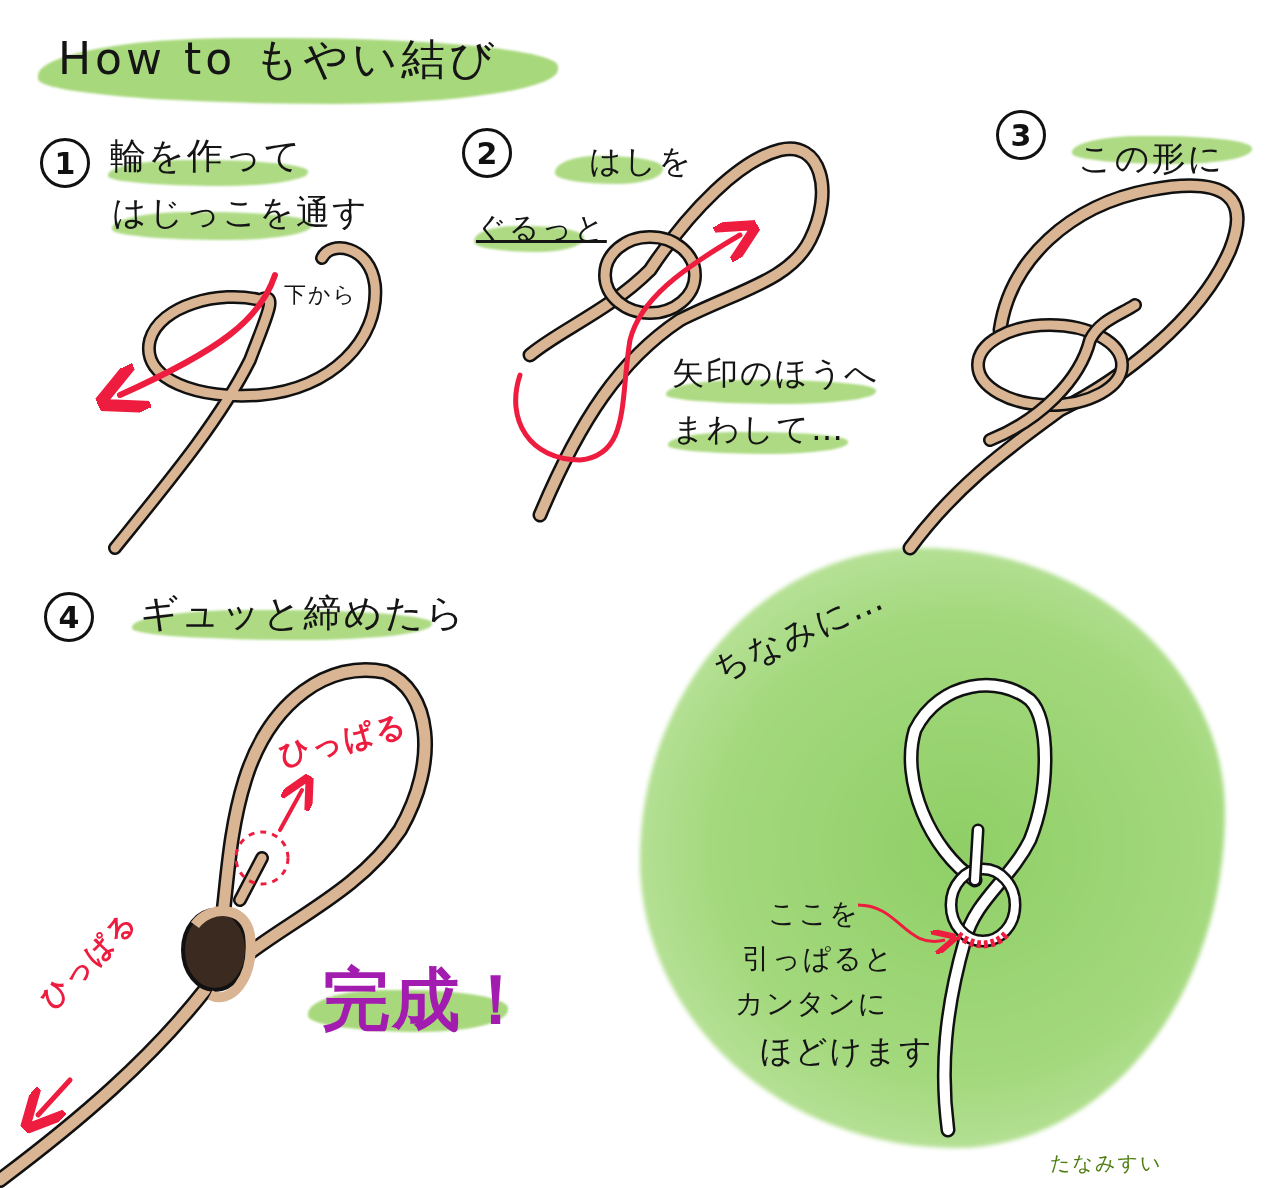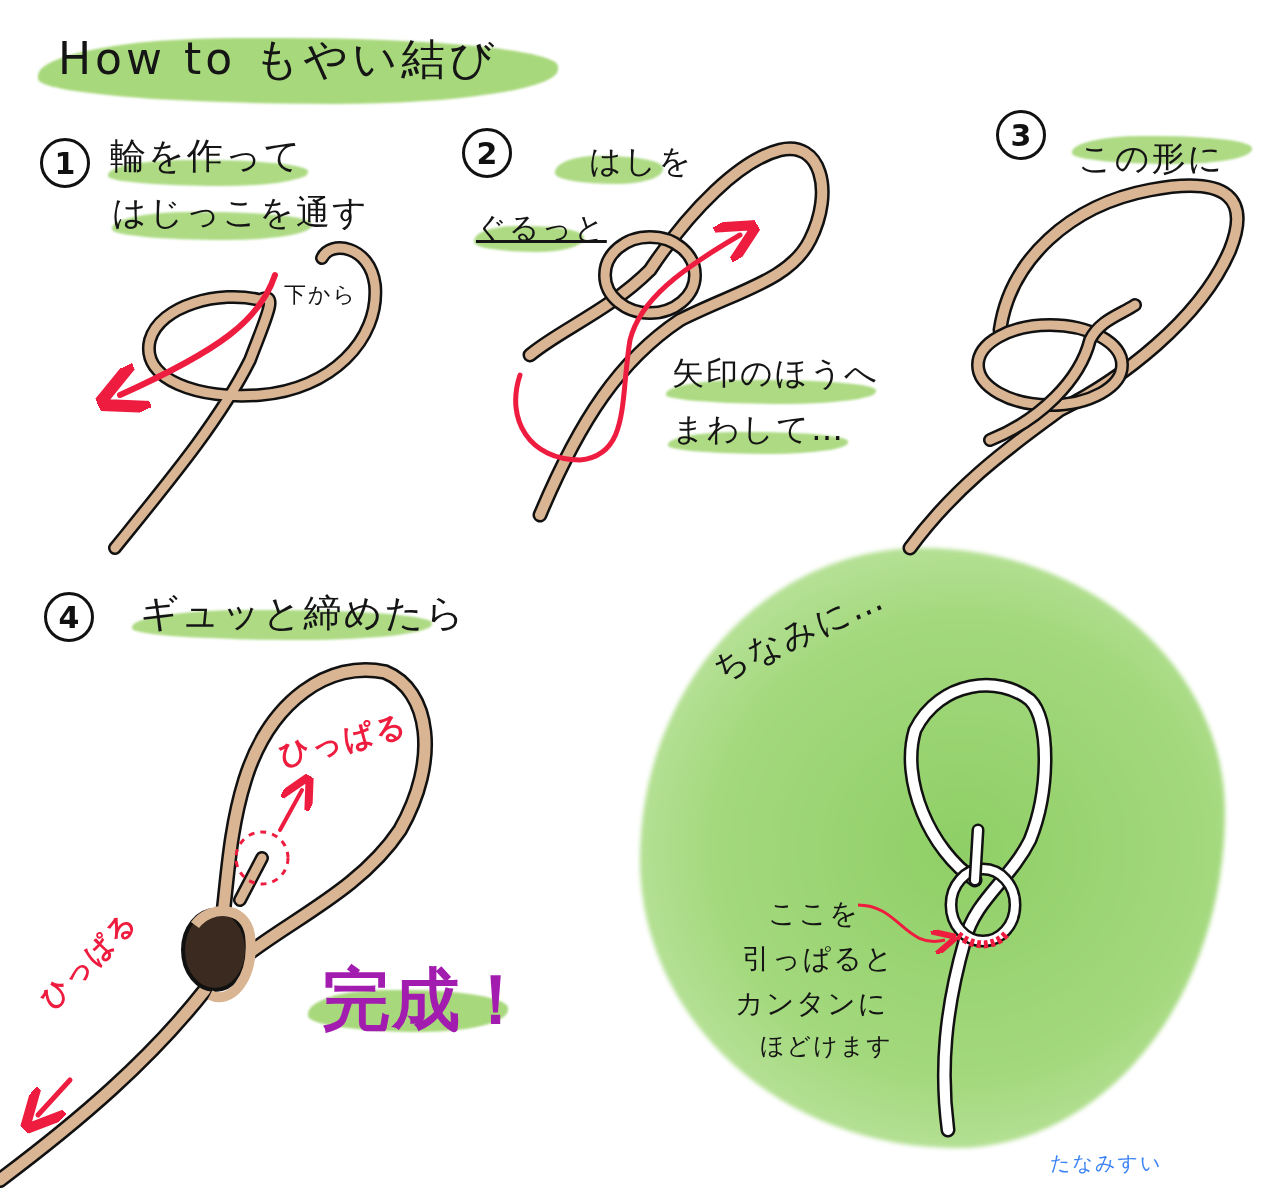--- a/index.html
+++ b/index.html
@@ -103,15 +103,15 @@
 
 <div class="abs hand red" style="left:278px;top:720px;font-size:30px;font-weight:bold;transform:rotate(-14deg);color:#ee1c3e;">ひっぱる</div>
 <div class="abs hand red" style="left:32px;top:990px;font-size:28px;font-weight:bold;transform:rotate(-45deg);transform-origin:left top;color:#ee1c3e;">ひっぱる</div>
 <div class="swash" style="left:308px;top:990px;width:200px;height:42px;background:#9fd46e;opacity:.9;"></div>
 <div class="abs hand" style="left:322px;top:955px;font-size:68px;color:#a21caf;font-weight:bold;">完成！</div>
 
 <div class="abs hand" style="left:706px;top:650px;font-size:34px;transform:rotate(-24deg);transform-origin:left top;">ちなみに…</div>
 <div class="abs hand" style="left:768px;top:895px;font-size:28px;">ここを</div>
 <div class="abs hand" style="left:742px;top:940px;font-size:28px;">引っぱると</div>
 <div class="abs hand" style="left:735px;top:985px;font-size:28px;">カンタンに</div>
-<div class="abs hand" style="left:760px;top:1030px;font-size:24px;">ほどけます</div>
+<div class="abs hand" style="left:760px;top:1030px;font-size:32px;">ほどけます</div>
 
-<div class="abs hand" style="left:1050px;top:1150px;font-size:20px;color:#3b82f6;">たなみすい</div>
+<div class="abs hand" style="left:1050px;top:1150px;font-size:20px;color:#4d7c0f;">たなみすい</div>
 
 </body></html>

